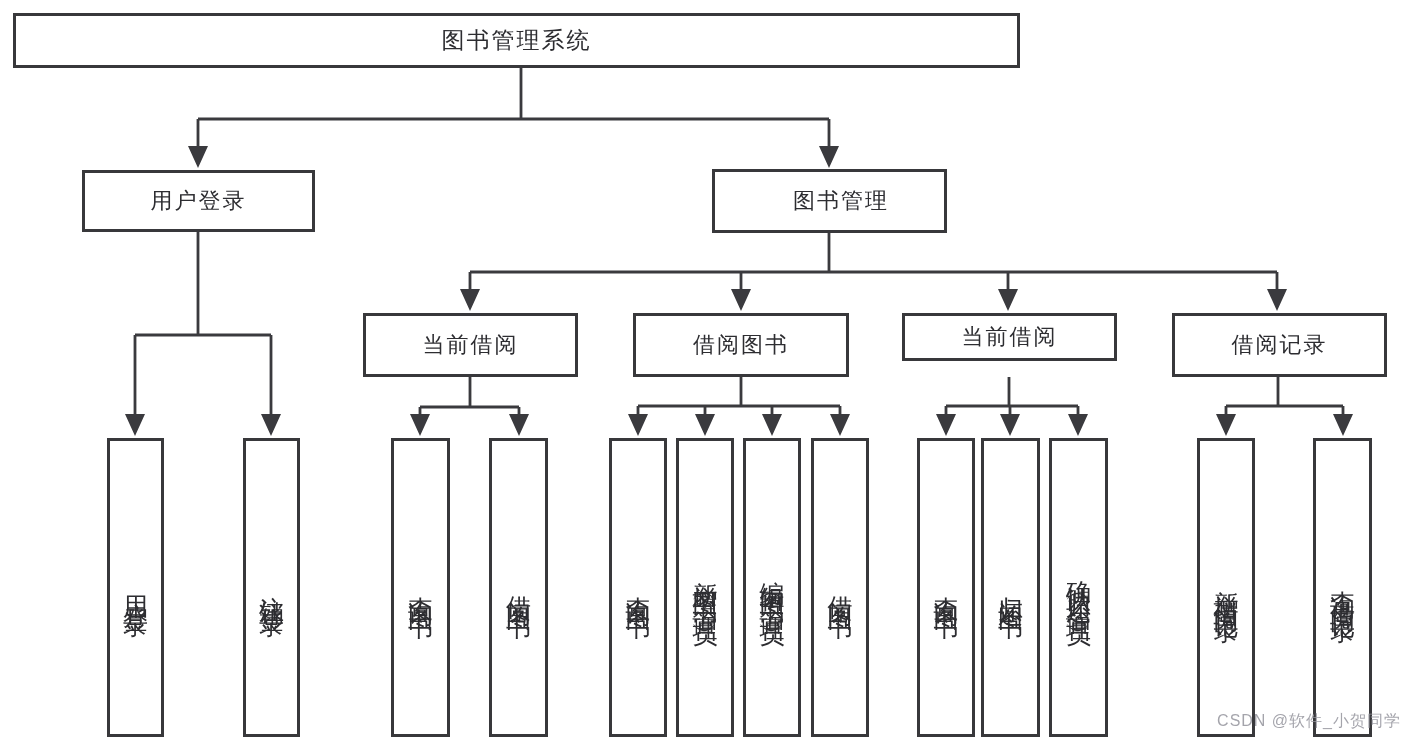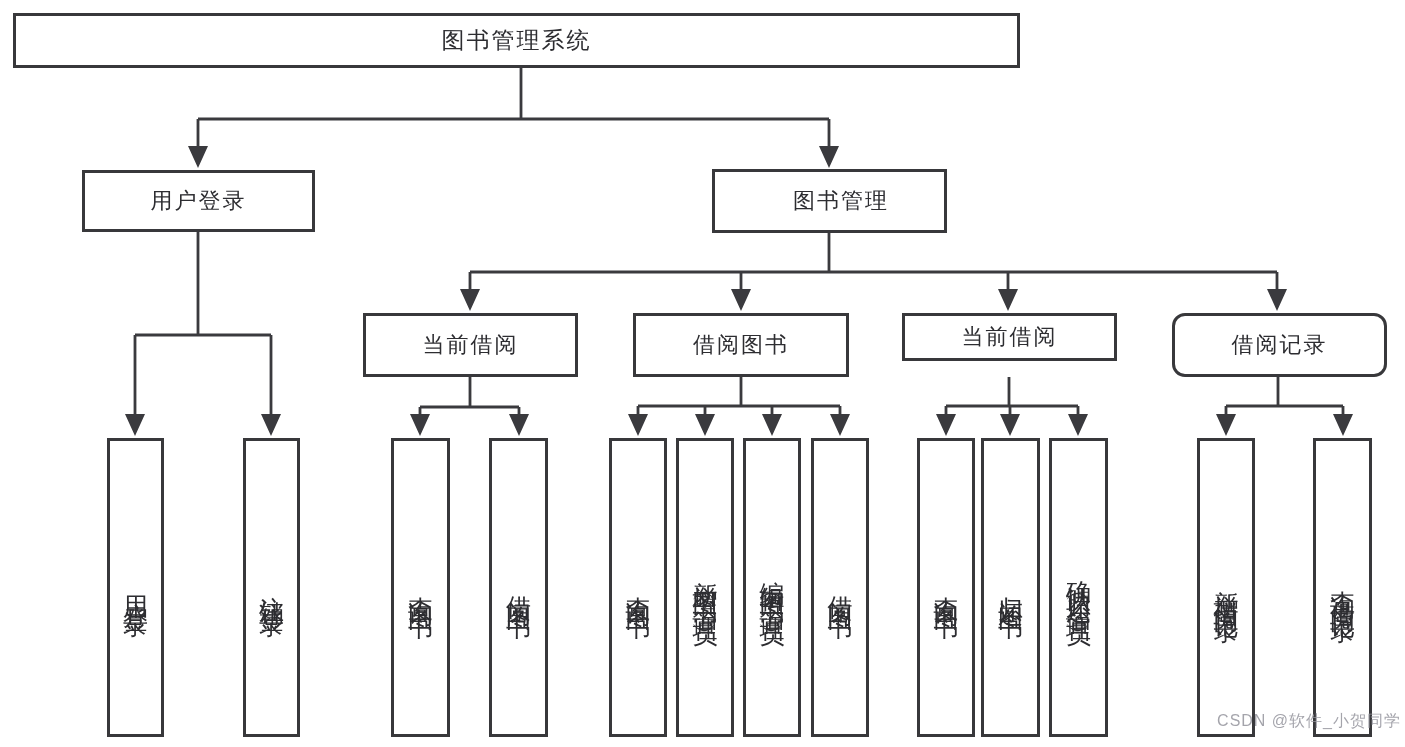--- a/index.html
+++ b/index.html
@@ -96,21 +96,21 @@
   </svg>
 
   <div class="hbox title" style="left:13px;top:13px;width:1007px;height:55px;">图书管理系统</div>
 
   <div class="hbox" style="left:82px;top:170px;width:233px;height:62px;">用户登录</div>
   <div class="hbox" style="left:712px;top:169px;width:235px;height:64px;padding-left:23px;">图书管理</div>
 
   <div class="hbox" style="left:363px;top:313px;width:215px;height:64px;">当前借阅</div>
   <div class="hbox" style="left:633px;top:313px;width:216px;height:64px;">借阅图书</div>
   <div class="hbox" style="left:902px;top:313px;width:215px;height:48px;">当前借阅</div>
-  <div class="hbox" style="left:1172px;top:313px;width:215px;height:64px;border-radius:13px;">借阅记录</div>
+  <div class="hbox" style="left:1172px;top:313px;width:215px;height:64px;">借阅记录</div>
 
   <div class="vbox" style="left:107px;width:57px;">
     <span>用户登录</span>
   </div>
   <div class="vbox" style="left:243px;width:57px;">
     <span>注销登录</span>
   </div>
 
   <div class="vbox" style="left:391px;width:59px;">
     <span>查询图书</span>

